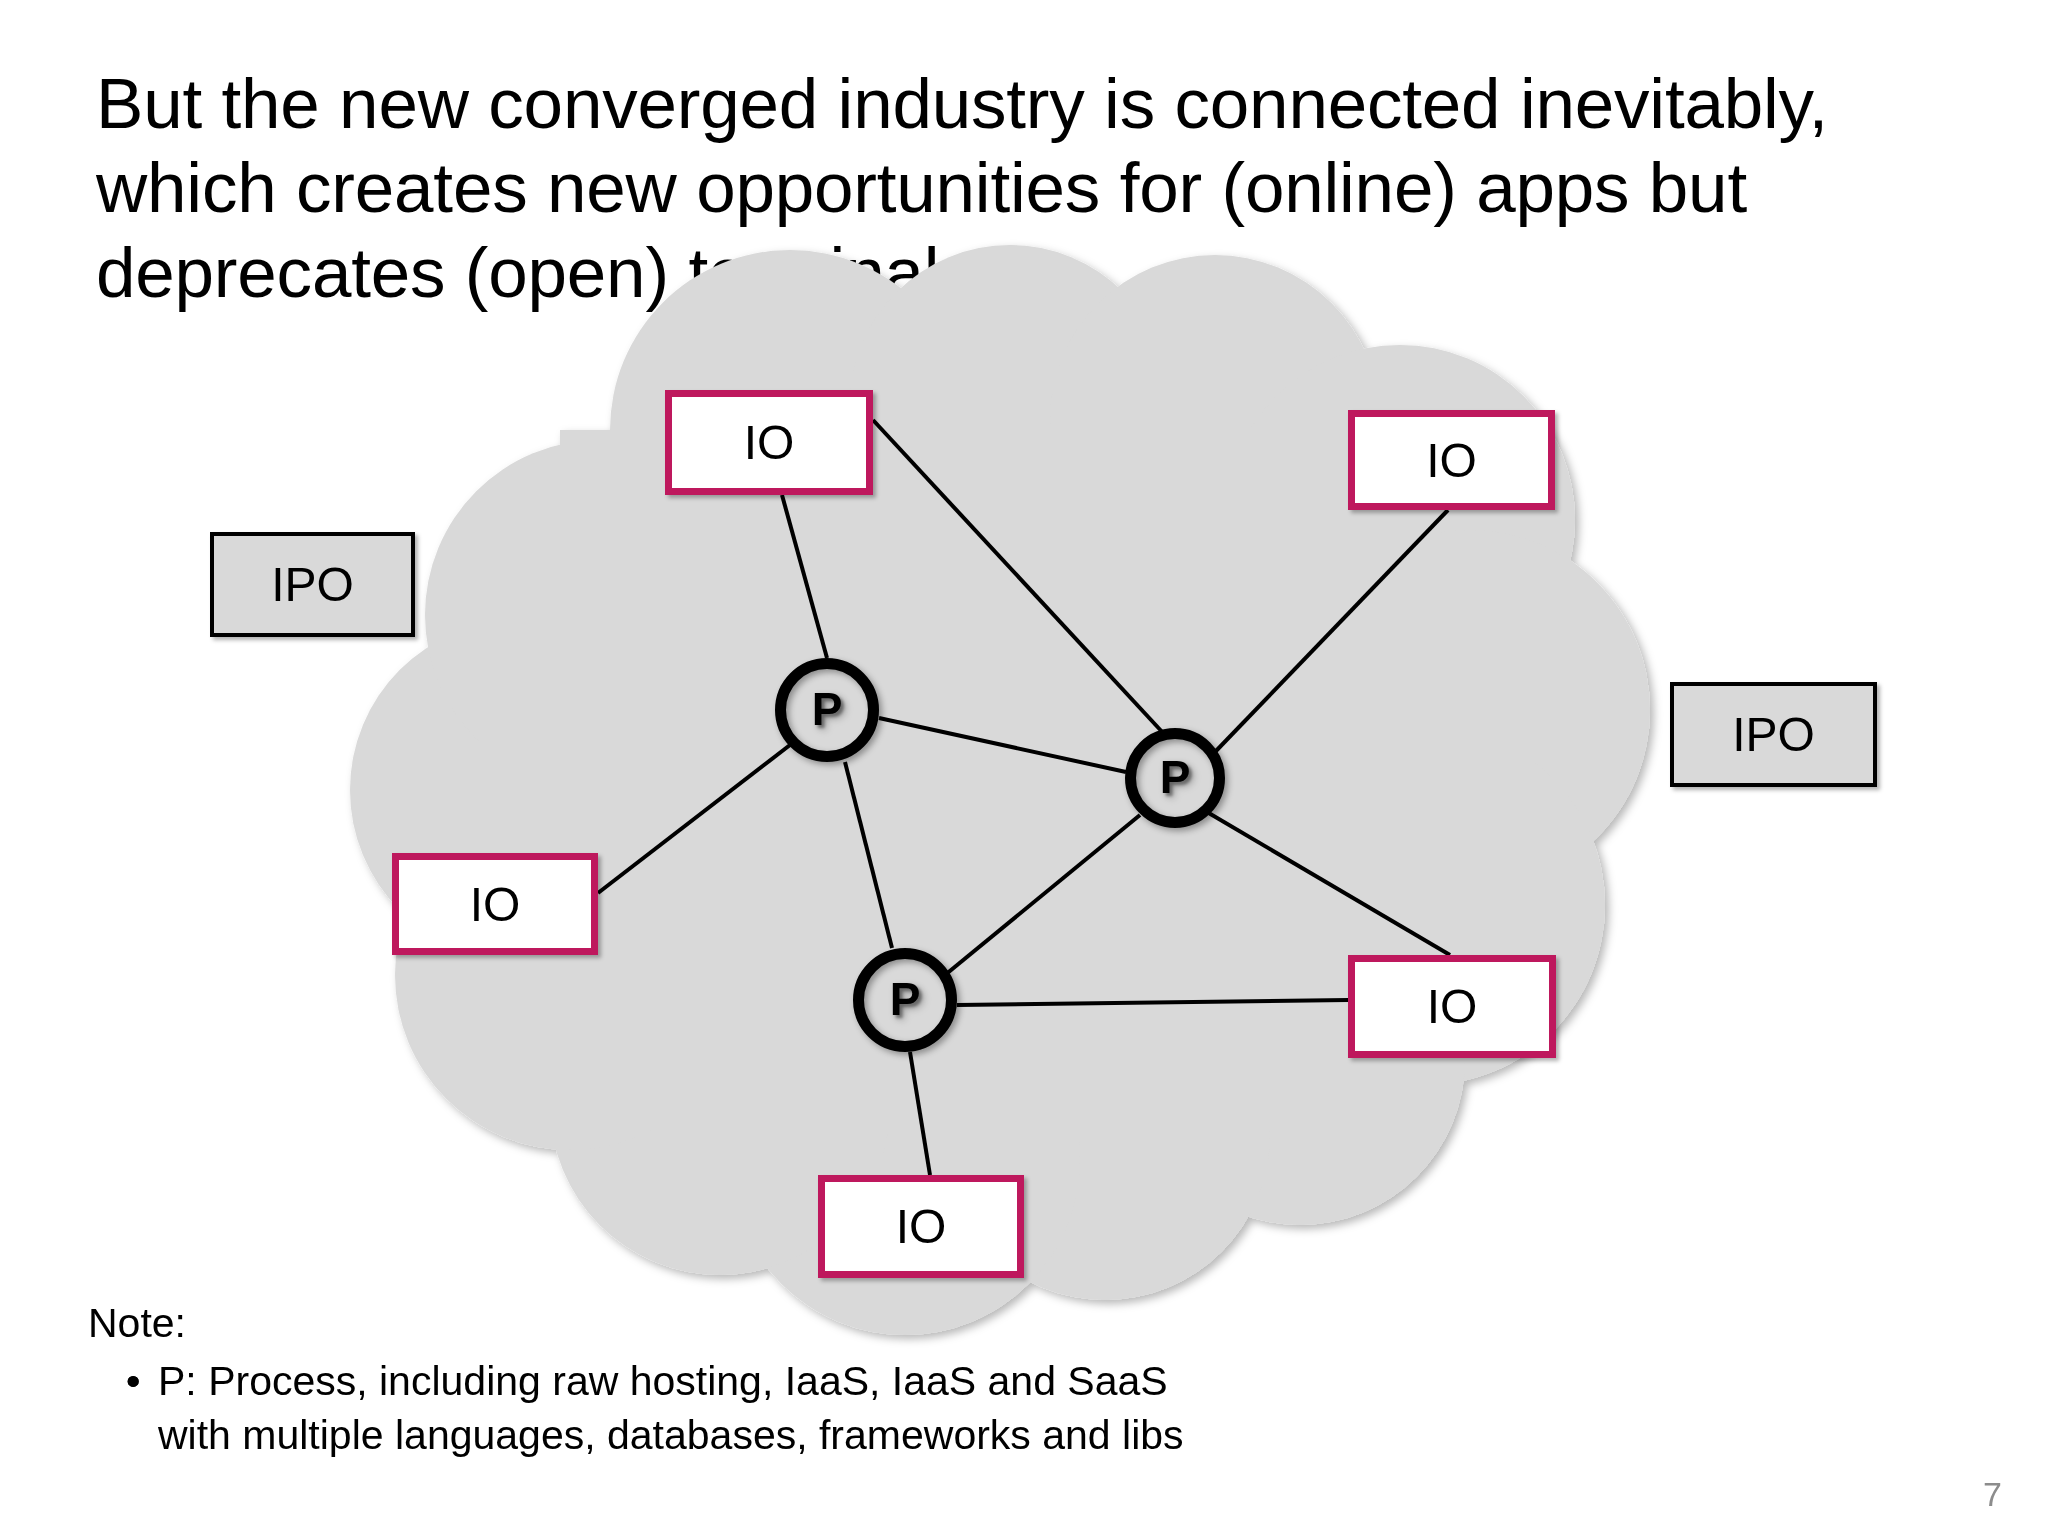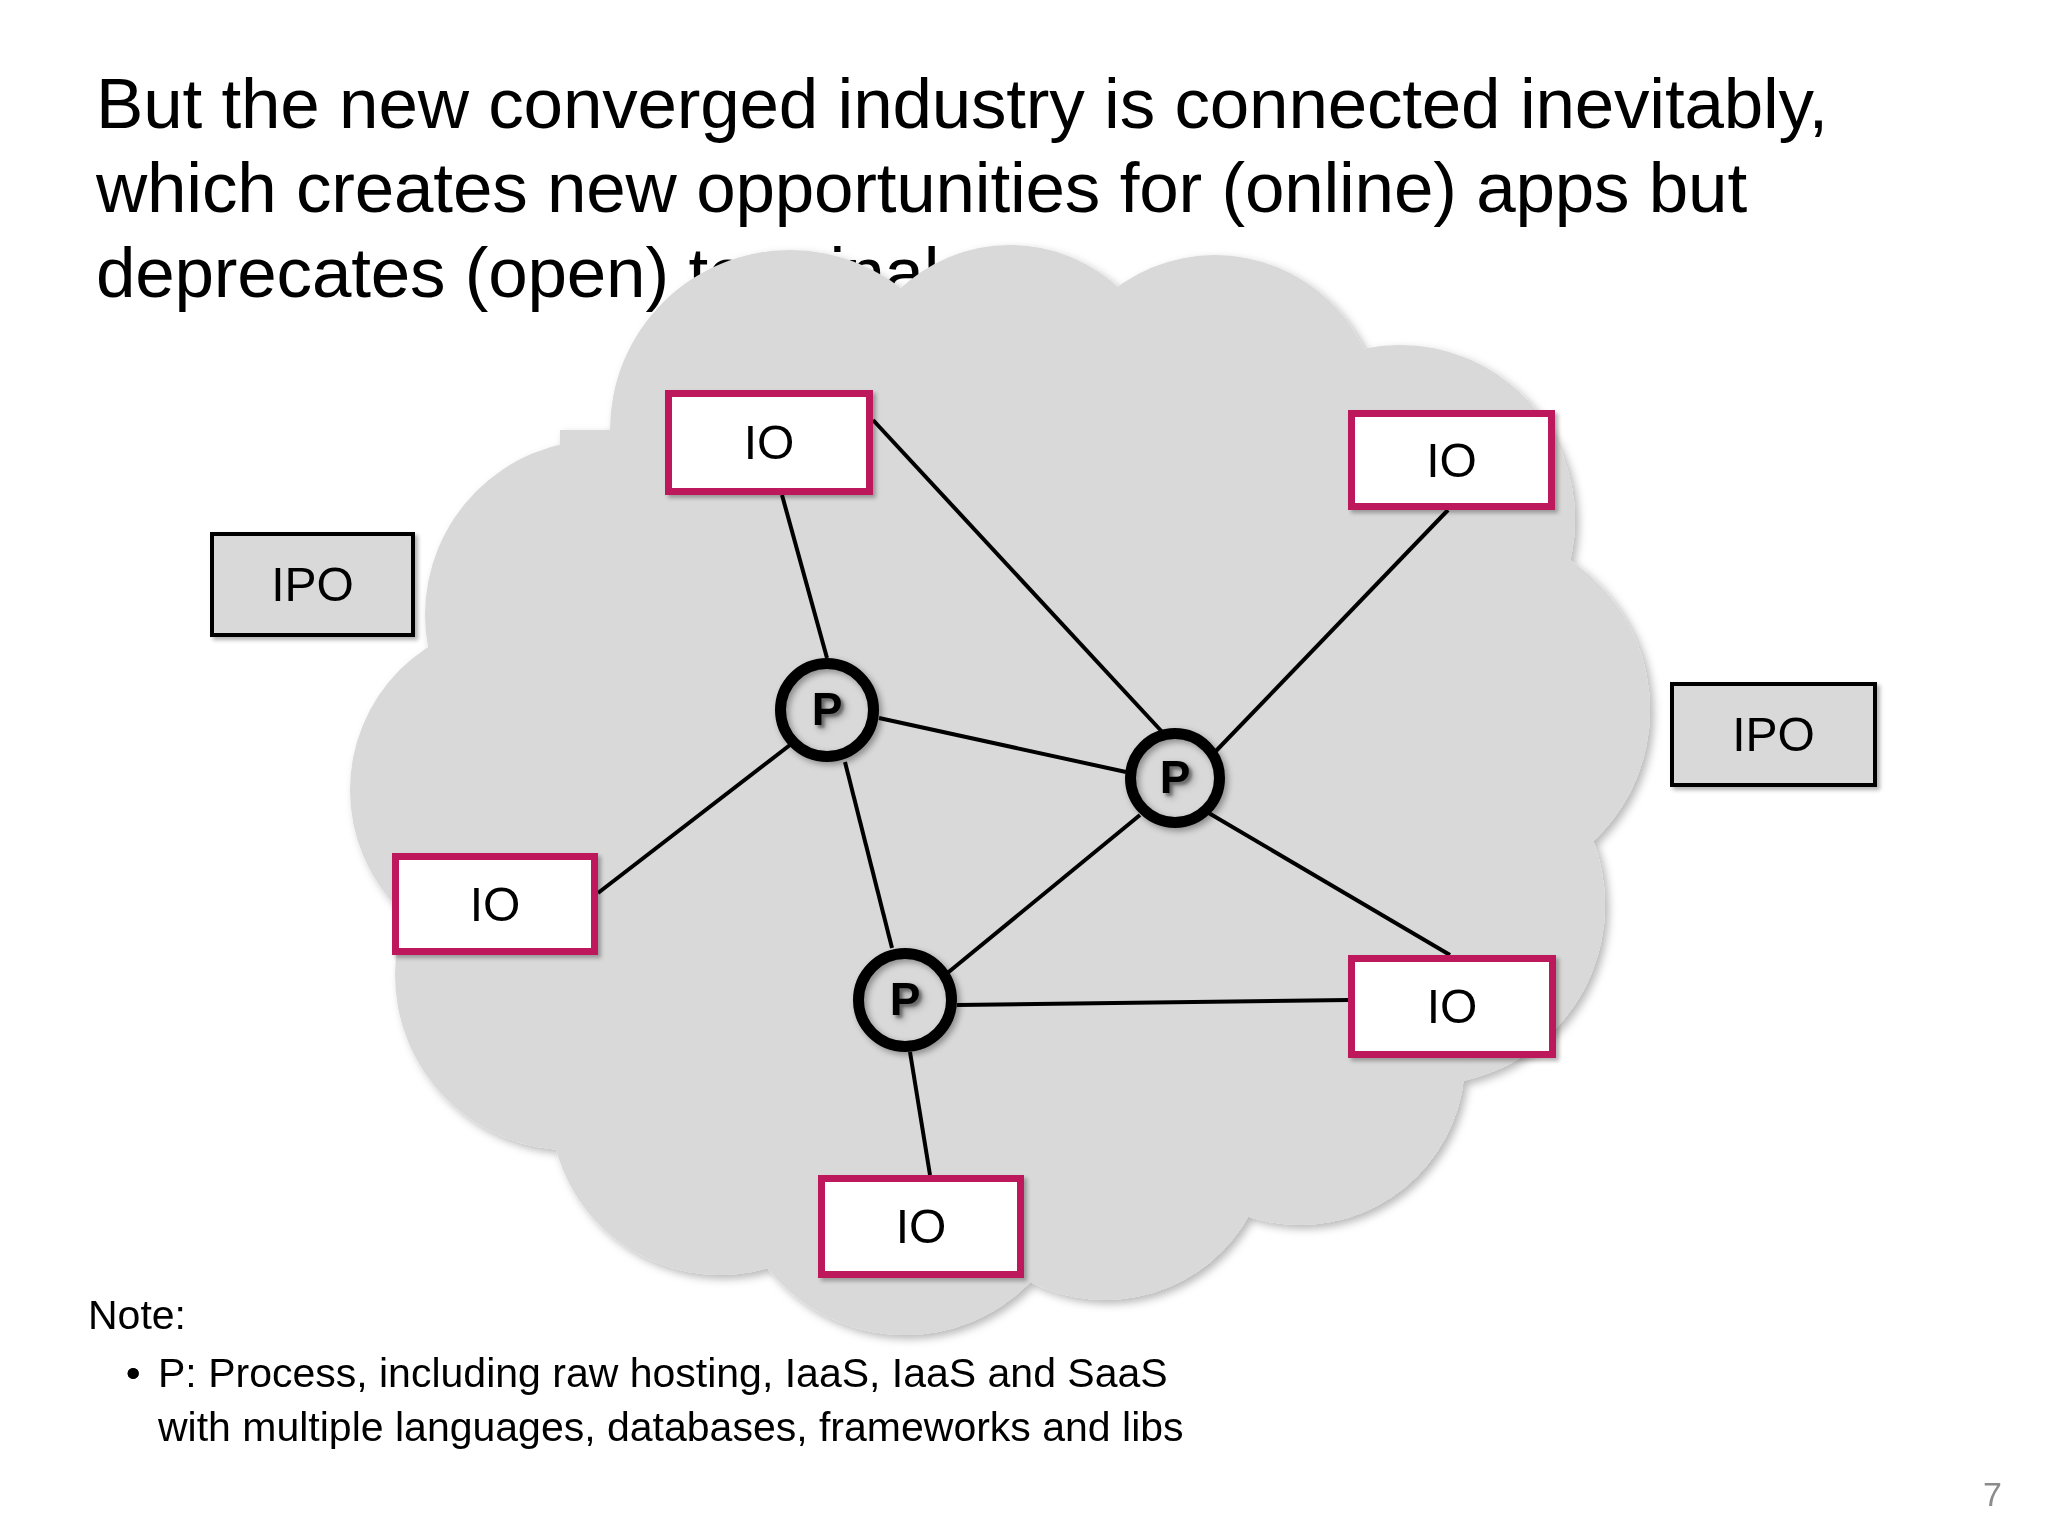--- a/index.html
+++ b/index.html
@@ -94,21 +94,21 @@
   #notes {
     position: absolute;
     left: 88px;
     top: 1288px;
     width: 1400px;
     font-size: 41px;
     line-height: 1.32;
     color: #000000;
   }
   #notes .note-head {
-    margin: 0 0 4px 0;
+    margin: 8px 0 4px 0;
   }
   #notes ul {
     margin: 0;
     padding: 0 0 0 38px;
     list-style: none;
   }
   #notes li {
     position: relative;
     margin: 0 0 3px 0;
     padding-left: 32px;

